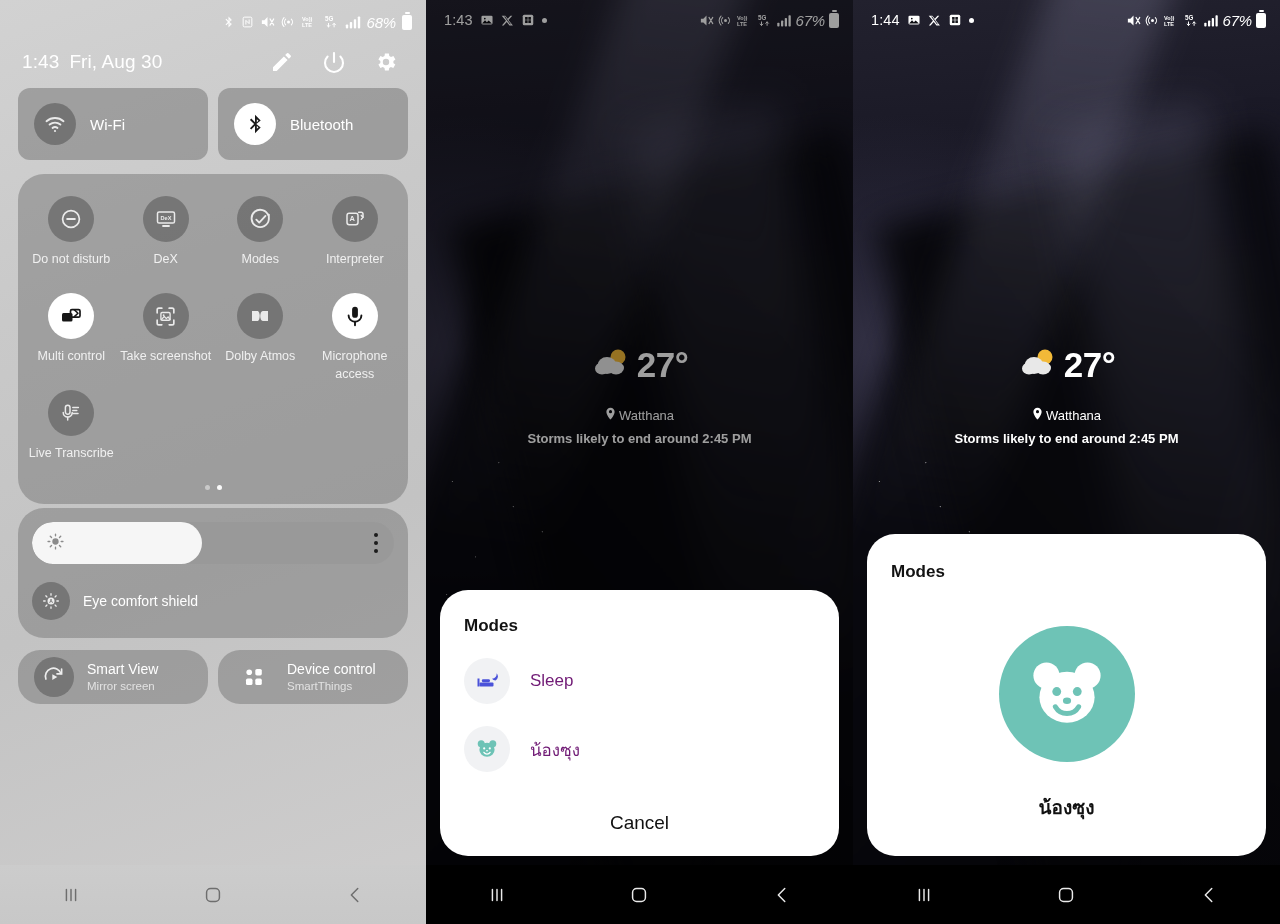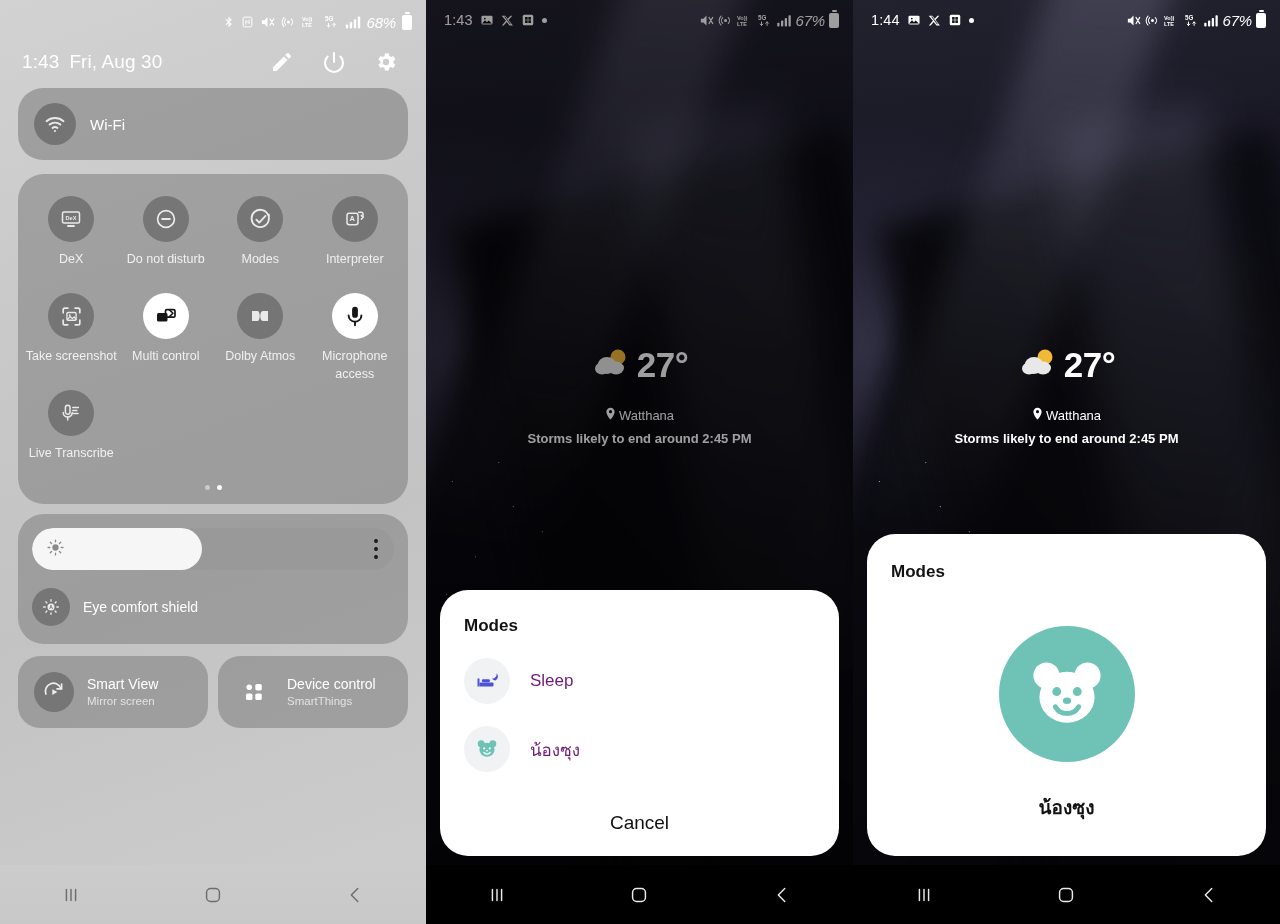--- a/index.html
+++ b/index.html
@@ -32,21 +32,21 @@
   .p1-header {
     display:flex; align-items:center; padding: 6px 18px 14px 22px;
   }
   .p1-clock { color:#fff; font-size: 19px; letter-spacing:.1px; }
   .p1-clock .sep { display:inline-block; width:10px; }
   .p1-hdr-actions { margin-left:auto; display:flex; align-items:center; gap:28px; padding-right:10px; }
   .p1-hdr-actions .ic { width:24px; height:24px; color:#fff; cursor:pointer; }
 
   .toggle-row { display:flex; gap: 10px; padding: 0 18px; }
   .big-toggle {
-    flex:1; height: 72px; border-radius: 25px;
+    flex:1; height: 72px; border-radius: 12px;
     background: rgba(120,120,120,.55);
     display:flex; align-items:center; padding-left: 16px; gap: 14px;
     cursor:pointer;
   }
   .bt-circle {
     width: 42px; height: 42px; border-radius: 50%;
     background: rgba(90,90,90,.62);
     display:flex; align-items:center; justify-content:center; color:#e9e9e9; flex:none;
   }
   .bt-circle.on { background:#fff; color:#1a1a1a; }
@@ -64,42 +64,42 @@
     background: rgba(92,92,92,.62);
     display:flex; align-items:center; justify-content:center; color:#eaeaea;
   }
   .tile-circ.on { background:#fff; color:#161616; }
   .tile-lbl { margin-top: 9px; font-size: 12.5px; color:#f0f0f0; text-align:center; line-height:1.42; min-height:36px; }
   .page-dots { display:flex; gap:7px; justify-content:center; margin-top:4px; }
   .dot { width:5px; height:5px; border-radius:50%; background: rgba(255,255,255,.45); }
   .dot.active { background: rgba(255,255,255,.95); }
 
   .bright-card {
-    margin: 10px 18px 0 18px; border-radius: 26px;
+    margin: 4px 18px 0 18px; border-radius: 26px;
     background: rgba(120,120,120,.5); padding: 14px 14px 18px 14px;
   }
   .slider {
     height: 42px; border-radius: 21px; background: rgba(150,150,150,.55);
     position:relative; overflow:hidden; cursor:pointer;
   }
   .slider-fill {
     position:absolute; left:0; top:0; bottom:0; width: 47%;
     background: #f6f6f6; border-radius:21px;
     display:flex; align-items:center; padding-left:14px;
   }
   .slider-dots { position:absolute; right:16px; top:0; bottom:0; display:flex; flex-direction:column; justify-content:center; gap:4px; }
   .slider-dots i { width:4px; height:4px; border-radius:50%; background:#1c1c1c; display:block; }
   .mini-row { display:flex; margin-top:18px; }
   .mini-toggle { flex:1; display:flex; align-items:center; gap:13px; cursor:pointer; }
   .mini-circ { width:38px; height:38px; border-radius:50%; background:rgba(92,92,92,.6); display:flex; align-items:center; justify-content:center; color:#ededed; flex:none; }
   .mini-lbl { color:#fff; font-size:14px; }
 
   .bottom-row { display:flex; gap:10px; padding: 12px 18px 0 18px; }
   .bottom-card {
-    flex:1; height: 72px; border-radius: 22px; background: rgba(120,120,120,.52);
+    flex:1; height: 54px; border-radius: 22px; background: rgba(120,120,120,.52);
     display:flex; align-items:center; gap:13px; padding-left:16px; cursor:pointer;
   }
   .bc-circ { width:40px; height:40px; border-radius:50%; background:rgba(92,92,92,.6); display:flex; align-items:center; justify-content:center; color:#ededed; flex:none; }
   .bc-txt { display:flex; flex-direction:column; }
   .bc-t1 { color:#fff; font-size:14px; line-height:1.35; }
   .bc-t2 { color:#e2e2e2; font-size:11.5px; line-height:1.35; }
 
   
   .navbar { position:absolute; left:0; right:0; bottom:0; height:59px; display:flex; align-items:center; justify-content:space-around; }
   .navbar.light { background: linear-gradient(180deg,#cccccc,#c8c8c8); }
@@ -255,44 +255,52 @@
         <span class="bt-circle">
             <svg width="24" height="24" viewBox="0 0 24 24" fill="none" stroke="currentColor" stroke-width="1.9" stroke-linecap="round">
               <path d="M3.5 9.2a13 13 0 0117 0"></path>
               <path d="M6.6 12.6a8.6 8.6 0 0110.8 0"></path>
               <path d="M9.6 15.9a4.2 4.2 0 014.8 0"></path>
               <circle cx="12" cy="19" r="1.1" fill="currentColor" stroke="none"></circle>
             </svg>
           </span>
         <span class="bt-label">Wi-Fi</span>
       </div>
+      <div class="big-toggle">
+        <span class="bt-circle on">
+            <svg width="22" height="22" viewBox="0 0 24 24" fill="currentColor">
+              <path d="M12 2v8.2L7.9 6.1 6.5 7.5 11 12l-4.5 4.5 1.4 1.4L12 13.8V22l6.2-6.2L13.4 12l4.8-3.8L12 2zm2 4.9l1.8 1.6L14 10.1V6.9zm0 7.2l1.8 1.4L14 17.1v-3z"></path>
+            </svg>
+          </span>
+        <span class="bt-label">Bluetooth</span>
+      </div>
     </div>
 
     <div class="tile-grid-card">
       <div class="tile-grid">
+
+        <div class="tile">
+          <span class="tile-circ">
+              <svg width="24" height="24" viewBox="0 0 24 24" fill="none" stroke="currentColor" stroke-width="1.7">
+                <circle cx="12" cy="12" r="8.4"></circle>
+                <path d="M8.2 12h7.6" stroke-linecap="round" stroke-width="2"></path>
+              </svg>
+            </span>
+          <span class="tile-lbl">Do not disturb</span>
+        </div>
 
         <div class="tile">
           <span class="tile-circ">
               <svg width="24" height="24" viewBox="0 0 24 24" fill="none" stroke="currentColor" stroke-width="1.5">
                 <rect x="3.5" y="5" width="17" height="11" rx="1.6"></rect>
                 <text x="12" y="12.6" font-size="5.6" font-weight="700" fill="currentColor" stroke="none" text-anchor="middle" font-family="Liberation Sans, sans-serif">DeX</text>
                 <path d="M9 19h6" stroke-linecap="round" stroke-width="1.8"></path>
               </svg>
             </span>
           <span class="tile-lbl">DeX</span>
-        </div>
-
-        <div class="tile">
-          <span class="tile-circ">
-              <svg width="24" height="24" viewBox="0 0 24 24" fill="none" stroke="currentColor" stroke-width="1.7">
-                <circle cx="12" cy="12" r="8.4"></circle>
-                <path d="M8.2 12h7.6" stroke-linecap="round" stroke-width="2"></path>
-              </svg>
-            </span>
-          <span class="tile-lbl">Do not disturb</span>
         </div>
 
 
         <div class="tile">
           <span class="tile-circ">
               <svg width="25" height="25" viewBox="0 0 24 24" fill="none" stroke="currentColor" stroke-width="1.8" stroke-linecap="round" stroke-linejoin="round">
                 <path d="M19.6 8.2A8.3 8.3 0 1020 12V7.3"></path>
                 <path d="M8 12.2l2.8 2.8 6-6.4"></path>
               </svg>
             </span>
@@ -305,40 +313,40 @@
                 <rect x="4" y="6.2" width="11" height="11.6" rx="2.2"></rect>
                 <text x="9.3" y="14.4" font-size="7.5" font-weight="600" fill="currentColor" stroke="none" text-anchor="middle" font-family="Liberation Sans, sans-serif">A</text>
                 <path d="M15.6 5.3h2.6c1 0 1.8.8 1.8 1.8v3.2" stroke-linecap="round"></path>
                 <path d="M18.3 12.2l1.7-1.9-1.7-1.9" stroke-linecap="round" stroke-linejoin="round"></path>
               </svg>
             </span>
           <span class="tile-lbl">Interpreter</span>
         </div>
 
         <div class="tile">
+          <span class="tile-circ on">
+              <svg width="24" height="24" viewBox="0 0 24 24" fill="currentColor">
+                <rect x="3" y="9" width="10.5" height="8.4" rx="1.5"></rect>
+                <rect x="11.5" y="5.6" width="9.5" height="7.6" rx="1.4" fill="none" stroke="currentColor" stroke-width="1.7"></rect>
+                <path d="M15.4 12.6l3.6-3.4-3.6-3.3" fill="none" stroke="currentColor" stroke-width="1.5" stroke-linecap="round" stroke-linejoin="round"></path>
+              </svg>
+            </span>
+          <span class="tile-lbl">Multi control</span>
+        </div>
+
+        <div class="tile">
           <span class="tile-circ">
               <svg width="25" height="25" viewBox="0 0 24 24" fill="none" stroke="currentColor" stroke-width="1.6" stroke-linecap="round">
                 <path d="M4 8.5V5.6C4 4.7 4.7 4 5.6 4H8.5M15.5 4h2.9c.9 0 1.6.7 1.6 1.6v2.9M20 15.5v2.9c0 .9-.7 1.6-1.6 1.6h-2.9M8.5 20H5.6c-.9 0-1.6-.7-1.6-1.6v-2.9"></path>
                 <rect x="7.6" y="8.2" width="8.8" height="7.4" rx="1.2" stroke-width="1.3"></rect>
                 <circle cx="10.2" cy="10.8" r=".9" fill="currentColor" stroke="none"></circle>
                 <path d="M8 15l2.8-3 2 2.1 1.7-1.8 1.9 2.7" stroke-width="1.2" stroke-linejoin="round"></path>
               </svg>
             </span>
           <span class="tile-lbl">Take screenshot</span>
-        </div>
-
-        <div class="tile">
-          <span class="tile-circ on">
-              <svg width="24" height="24" viewBox="0 0 24 24" fill="currentColor">
-                <rect x="3" y="9" width="10.5" height="8.4" rx="1.5"></rect>
-                <rect x="11.5" y="5.6" width="9.5" height="7.6" rx="1.4" fill="none" stroke="currentColor" stroke-width="1.7"></rect>
-                <path d="M15.4 12.6l3.6-3.4-3.6-3.3" fill="none" stroke="currentColor" stroke-width="1.5" stroke-linecap="round" stroke-linejoin="round"></path>
-              </svg>
-            </span>
-          <span class="tile-lbl">Multi control</span>
         </div>
 
         <div class="tile">
           <span class="tile-circ">
               <svg width="26" height="26" viewBox="0 0 26 26" fill="currentColor">
                 <path d="M5 8h6.2v10H5V8zm0 0v10M5 8c3.4 0 6.2 2.2 6.2 5s-2.8 5-6.2 5"></path>
                 <path d="M5 8h5.2c3.4 0 3.4 10 0 10H5V8z"></path>
                 <path d="M21 8h-5.2c-3.4 0-3.4 10 0 10H21V8z"></path>
               </svg>
             </span>

